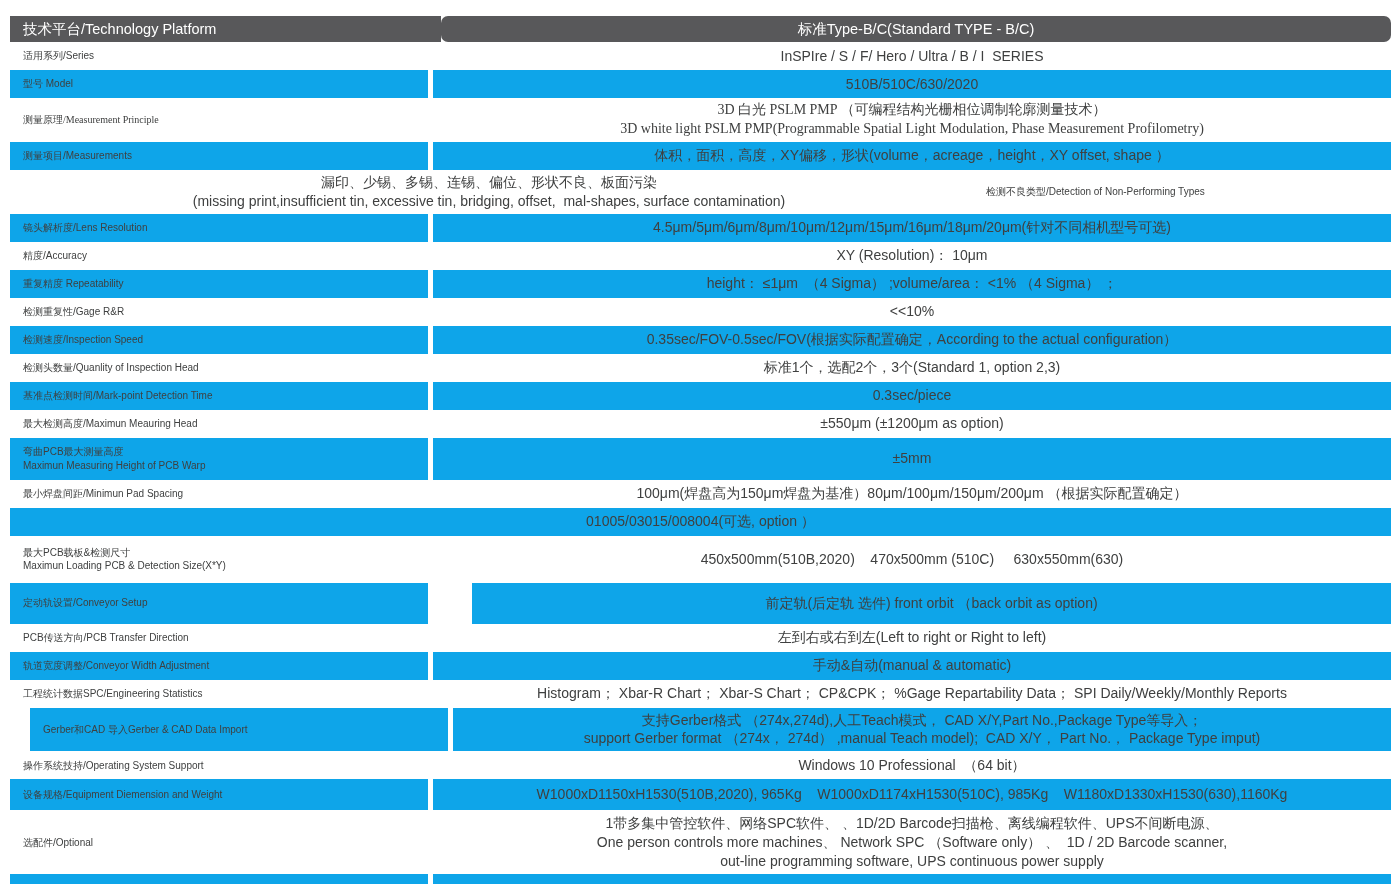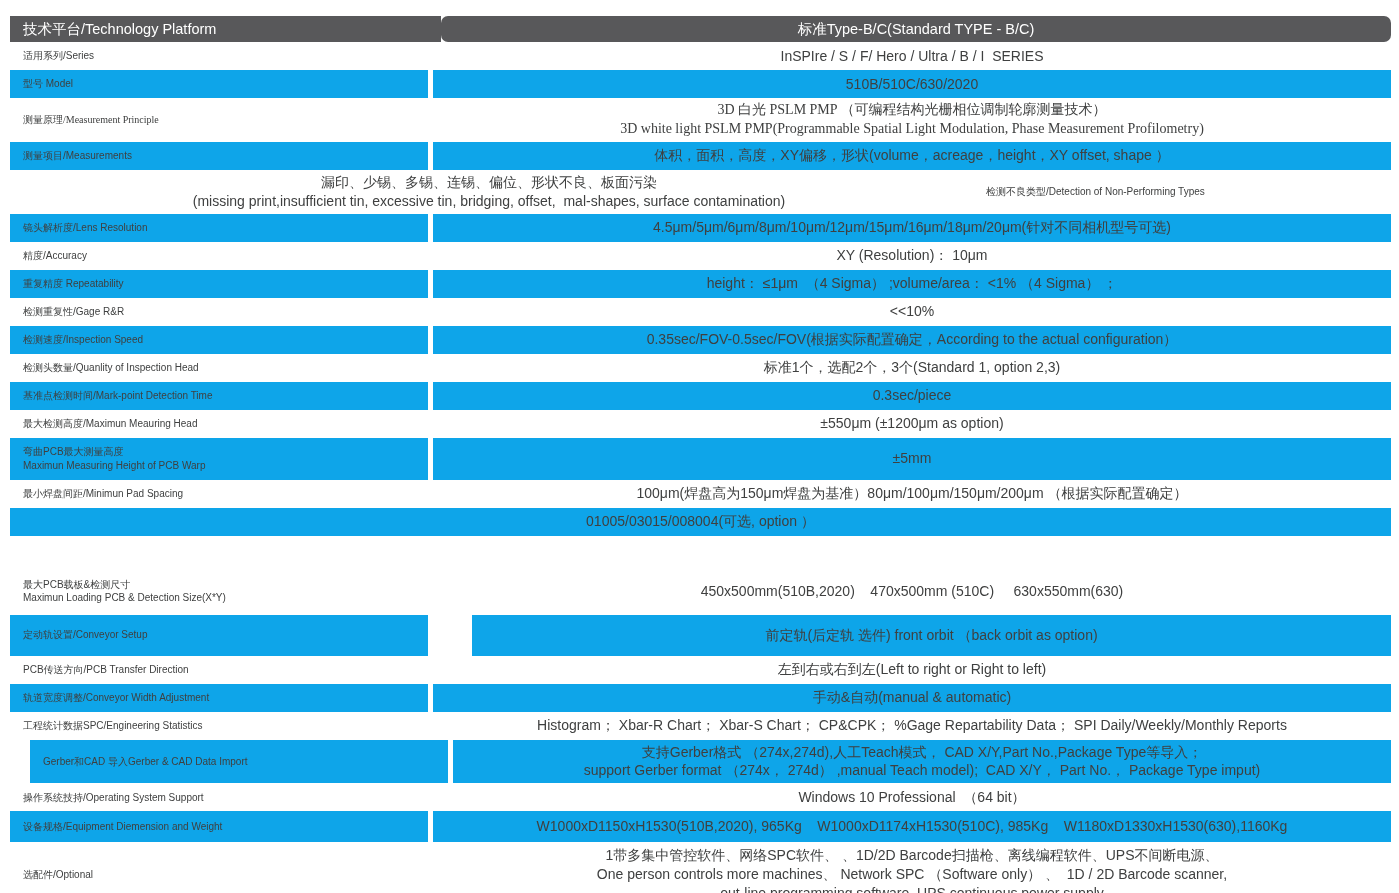--- a/index.html
+++ b/index.html
@@ -72,21 +72,21 @@
     font-size: 14px;
     line-height: 1.35;
   }
   .row.gray .cell {
     background: #0ea5e9;
   }
   
   .tbody .row:nth-child(3)  { min-height: 42px; font-family: Liberation Serif, serif; }  
   .tbody .row:nth-child(5)  { min-height: 42px; }  
   .tbody .row:nth-child(14) { min-height: 42px; }  
-  .tbody .row:nth-child(17) { min-height: 47px; margin-top: 32px; }  
+  .tbody .row:nth-child(17) { min-height: 47px; }  
   .tbody .row:nth-child(18) { min-height: 41px; gap: 44px; }  
   .tbody .row:nth-child(22) { min-height: 41px; margin-left: 20px; }  
   .tbody .row:nth-child(24) { min-height: 31px; }  
   .tbody .row:nth-child(25) { min-height: 64px; }  
   .tbody .row.stub { min-height: 10px; }           
 </style>
 </head>
 <body>
 
 <div class="sheet">

